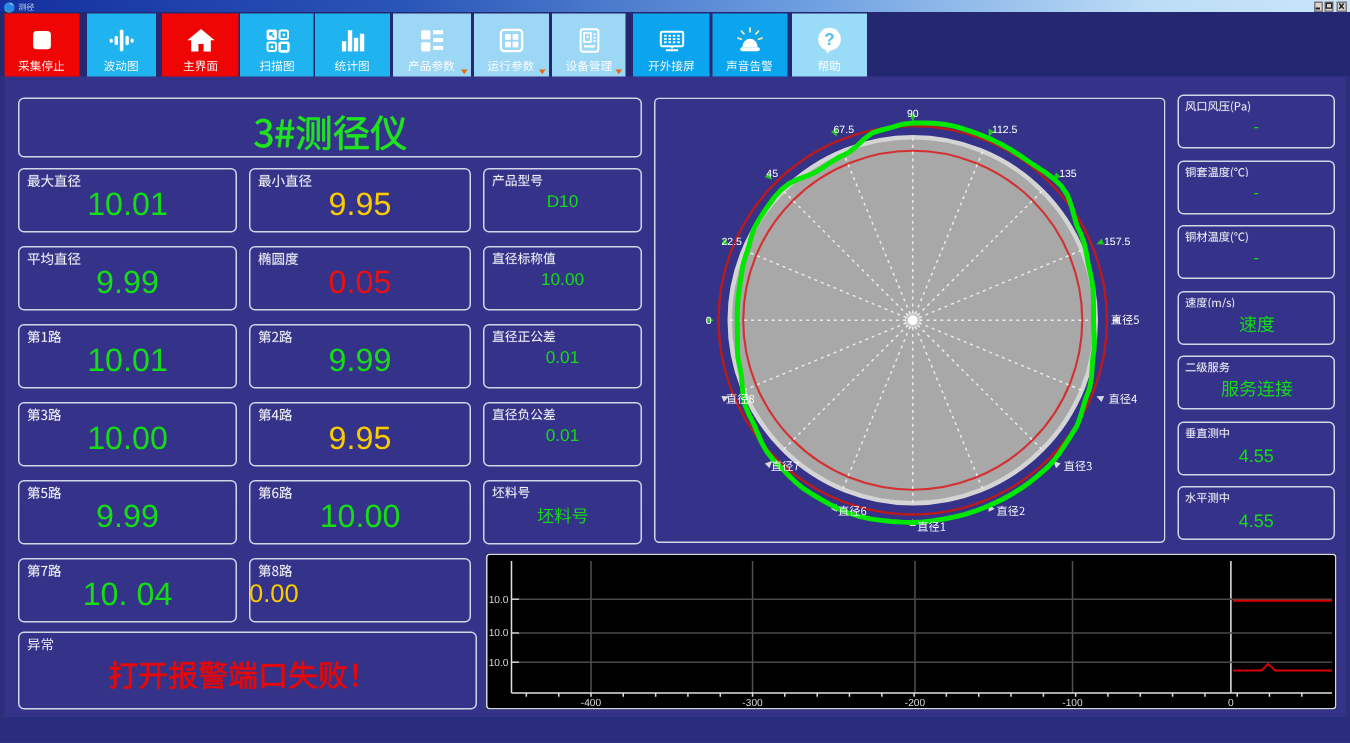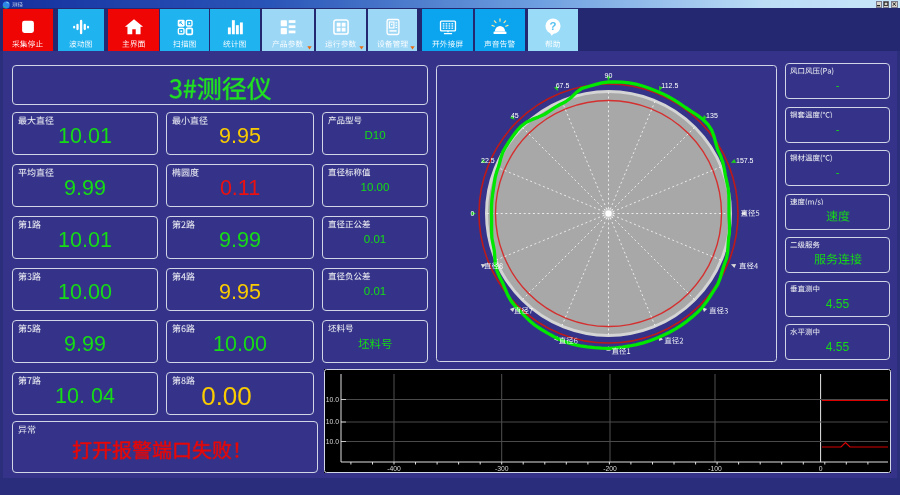--- a/index.html
+++ b/index.html
@@ -363,21 +363,21 @@
     </g>
   </svg>
 <svg style="position:absolute;left:172.0px;top:168.0px" width="27.0" height="9.2" viewBox="0 0 27.0 9.2">
     <g fill="#F2F2F8" stroke="#F2F2F8" stroke-width="14" transform="translate(0 7.92) scale(0.00900 -0.00900)">
       <use href="#g692D" xlink:href="#g692D" x="0"></use>
       <use href="#g5706" xlink:href="#g5706" x="1000"></use>
       <use href="#g5EA6" xlink:href="#g5EA6" x="2000"></use>
     </g>
   </svg>
 <div style="position:absolute;left:12px;top:177px;width:146px;text-align:center;font-size:21.5px;color:#15DC15;line-height:22px">9.99</div>
-<div style="position:absolute;left:166px;top:177px;width:148px;text-align:center;font-size:21.5px;color:#EC1010;line-height:22px">0.11</div>
+<div style="position:absolute;left:166px;top:177px;width:148px;text-align:center;font-size:21.5px;color:#EC1010;line-height:22px">0.05</div>
 <div style="position:absolute;left:12px;top:216px;width:146px;height:43px;border:1px solid #D2D5E6;border-radius:4px;box-sizing:border-box"></div>
 <div style="position:absolute;left:166px;top:216px;width:148px;height:43px;border:1px solid #D2D5E6;border-radius:4px;box-sizing:border-box"></div>
 <svg style="position:absolute;left:18.0px;top:220.0px" width="23.0" height="9.2" viewBox="0 0 23.0 9.2">
     <g fill="#F2F2F8" stroke="#F2F2F8" stroke-width="14" transform="translate(0 7.92) scale(0.00900 -0.00900)">
       <use href="#g7B2C" xlink:href="#g7B2C" x="0"></use>
       <use href="#g31" xlink:href="#g31" x="1000"></use>
       <use href="#g8DEF" xlink:href="#g8DEF" x="1555"></use>
     </g>
   </svg>
 <svg style="position:absolute;left:172.0px;top:220.0px" width="23.0" height="9.2" viewBox="0 0 23.0 9.2">
@@ -435,21 +435,21 @@
     </g>
   </svg>
 <svg style="position:absolute;left:172.0px;top:376.0px" width="23.0" height="9.2" viewBox="0 0 23.0 9.2">
     <g fill="#F2F2F8" stroke="#F2F2F8" stroke-width="14" transform="translate(0 7.92) scale(0.00900 -0.00900)">
       <use href="#g7B2C" xlink:href="#g7B2C" x="0"></use>
       <use href="#g38" xlink:href="#g38" x="1000"></use>
       <use href="#g8DEF" xlink:href="#g8DEF" x="1555"></use>
     </g>
   </svg>
 <div style="position:absolute;left:12px;top:385px;width:146px;text-align:center;font-size:21.5px;color:#15DC15;line-height:22px">10. 04</div>
-<div style="position:absolute;left:166px;top:385px;width:121px;text-align:center;font-size:26px;color:#FACC00;line-height:22px">0.00</div>
+<div style="position:absolute;left:166px;top:385px;width:121px;text-align:left;font-size:17px;color:#FACC00;line-height:22px">0.00</div>
 <div style="position:absolute;left:322px;top:112px;width:106px;height:43px;border:1px solid #D2D5E6;border-radius:4px;box-sizing:border-box"></div>
 <svg style="position:absolute;left:328.0px;top:116.0px" width="34.0" height="8.7" viewBox="0 0 34.0 8.7">
     <g fill="#F2F2F8" stroke="#F2F2F8" stroke-width="14" transform="translate(0 7.48) scale(0.00850 -0.00850)">
       <use href="#g4EA7" xlink:href="#g4EA7" x="0"></use>
       <use href="#g54C1" xlink:href="#g54C1" x="1000"></use>
       <use href="#g578B" xlink:href="#g578B" x="2000"></use>
       <use href="#g53F7" xlink:href="#g53F7" x="3000"></use>
     </g>
   </svg>
 <div style="position:absolute;left:322px;top:129px;width:106px;text-align:center;font-size:11.5px;color:#15DC15">D10</div>

